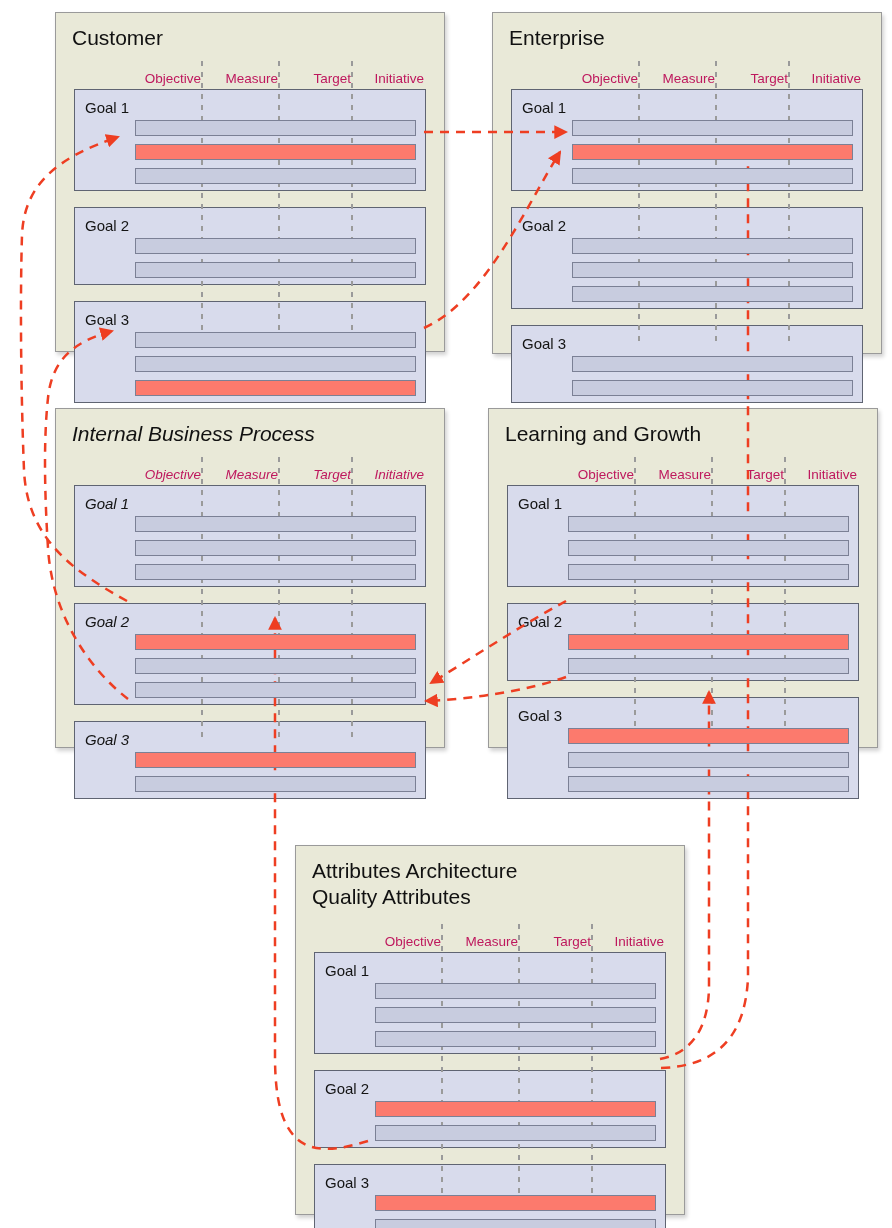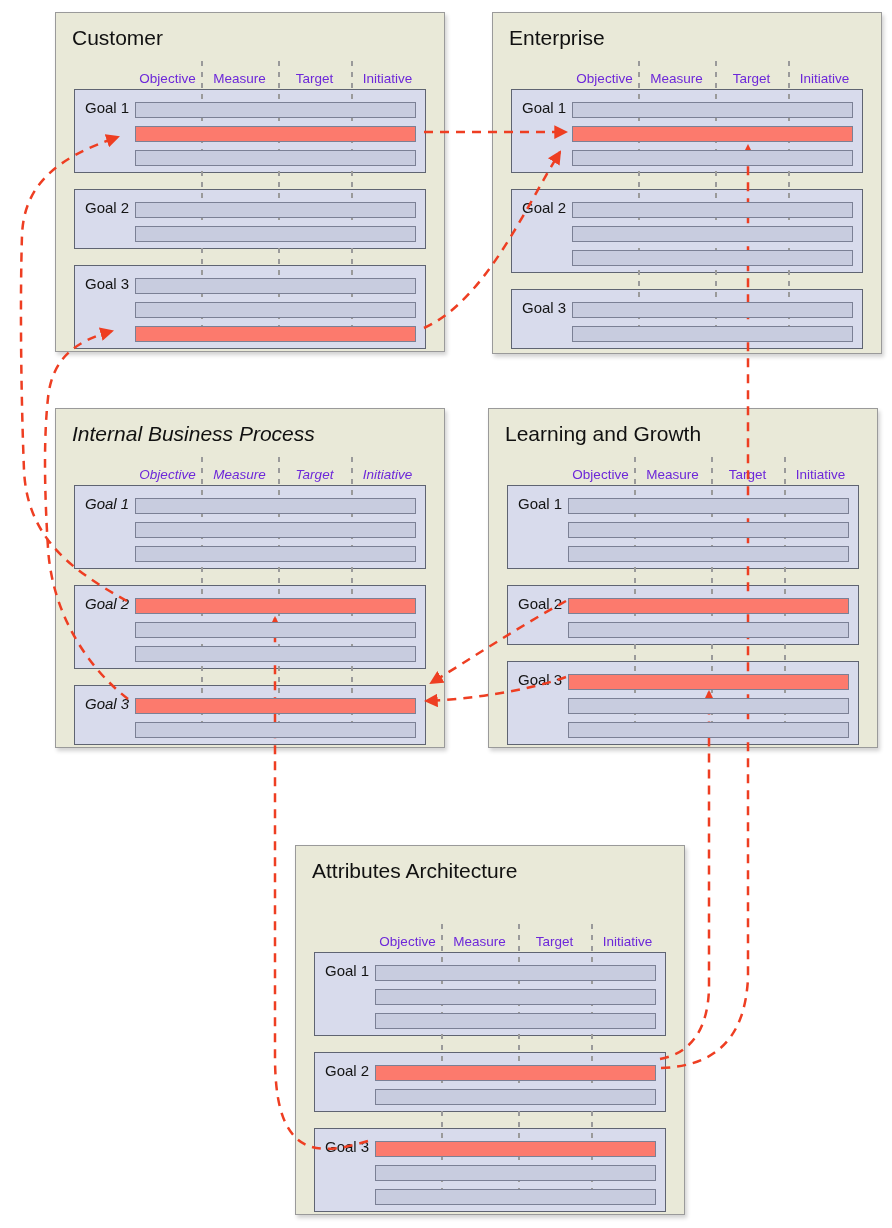--- a/index.html
+++ b/index.html
@@ -23,41 +23,41 @@
   #p-lg{left:488px;top:408px;height:340px;}
   #p-ea{left:295px;top:845px;height:370px;}
 
   .panel-title{
     position:absolute;left:16px;top:12px;font-size:21px;line-height:26px;
     color:var(--text);white-space:nowrap;
   }
   .col-headers{
     position:absolute;left:78px;top:58px;height:16px;
     display:grid;grid-template-columns:67px 77px 73px 73px;
-    font-size:13.5px;line-height:16px;text-align:center;color:#6d28d9;
+    font-size:13.5px;line-height:16px;text-align:right;color:#be185d;
   }
   #p-ea .col-headers{top:88px;}
 
   .colline{
     position:absolute;top:48px;bottom:6px;width:2px;z-index:1;
     background:repeating-linear-gradient(to bottom,var(--grid) 0 5px,transparent 5px 11px);
   }
   #p-ea .colline{top:78px;}
   .colline.c1{left:145px;} .colline.c2{left:222px;} .colline.c3{left:295px;}
 
   .goals{
     position:absolute;left:18px;right:18px;top:76px;
     display:flex;flex-direction:column;gap:16px;
   }
   #p-ea .goals{top:106px;}
 
   .goal-box{
     position:relative;box-sizing:border-box;
     background:var(--goal-bg);border:1px solid var(--goal-border);
-    padding:12px 9px 6px 60px;
+    padding:30px 9px 6px 60px;
   }
   .goal-label{
     position:absolute;left:10px;top:9px;font-size:15px;color:#141414;white-space:nowrap;
   }
   .bars{display:flex;flex-direction:column;gap:8px;}
   .bar{
     position:relative;z-index:3;height:16px;box-sizing:border-box;
     border:1px solid var(--bar-border);background:var(--bar-gray);
   }
   .bar.red{background:var(--bar-red);}
@@ -224,20 +224,21 @@
         </div>
       </div>
   </div>
 
   <div class="panel" id="p-ea">
     <div class="colline c1"></div>
     <div class="colline c2"></div>
     <div class="colline c3"></div>
     <div class="panel-title">
       <div>Attributes Architecture</div>
+      <div>Quality Attributes</div>
     </div>
     <div class="col-headers">
       <span>Objective</span>
       <span>Measure</span>
       <span>Target</span>
       <span>Initiative</span>
     </div>
     <div class="goals">
         <div class="goal-box">
           <div class="goal-label">Goal 1</div>

